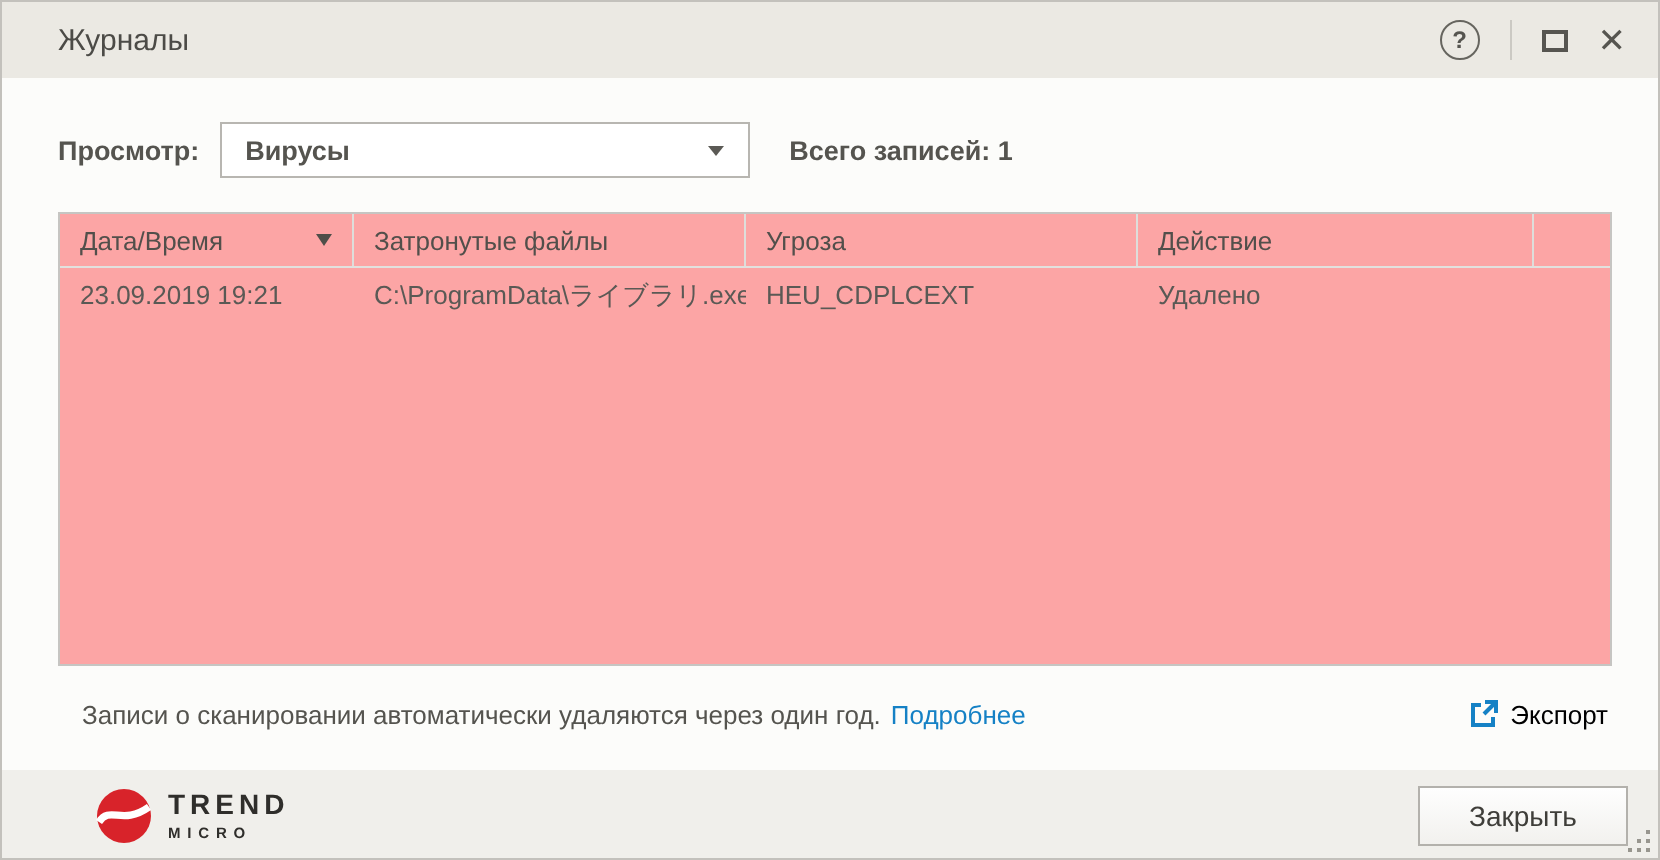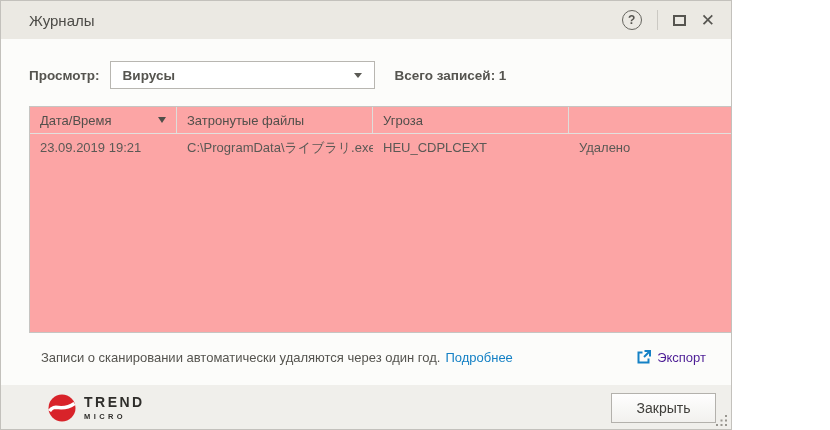--- a/index.html
+++ b/index.html
@@ -1,19 +1,19 @@
 <!DOCTYPE html>
 <html><head>
 <meta charset="utf-8">
 <style>
   * { margin:0; padding:0; box-sizing:border-box; }
   html,body { background:#ffffff; }
   body { font-family:"Liberation Sans", sans-serif; }
   .window {
-    position:relative; width:732px; height:430px;
+    position:relative; width:830px; height:430px;
     background:#fcfcfa; overflow:hidden;
     border:1px solid #c3c1bc;
   }
   
   .titlebar {
     position:absolute; top:0; left:0; right:0; height:38px;
     background:#ebe9e3; display:flex; align-items:center;
     padding:0 16px 0 28px;
   }
   .titlebar .title { font-size:15px; color:#4c4b47; }
@@ -65,21 +65,21 @@
     border-top:6px solid #4f4e49;
   }
   
   .noteband {
     position:absolute; left:28px; right:25px; top:346px; height:20px;
     display:flex; align-items:center; font-size:13px; color:#55544f;margin-left:12px;
   }
   .link { color:#1581c5; margin-left:5px; cursor:pointer; text-decoration:none; }
   .export {
     margin-left:auto; display:flex; align-items:center; gap:6px;
-    color:#4c1d95; font-size:13px; cursor:pointer; text-decoration:none;
+    color:#000000; font-size:13px; cursor:pointer; text-decoration:none;
   }
   
   .bottombar {
     position:absolute; left:0; right:0; top:384px; height:46px;
     background:#f0efeb; display:flex; align-items:center;
     padding:0 15px 0 47px;
   }
   .brand { display:flex; align-items:center; }
   .brand-text { margin-left:8px; display:flex; flex-direction:column; }
   .brand-line1 {
@@ -129,20 +129,23 @@
       <div class="th c1">
         <span>Дата/Время</span>
         <span class="sort-arrow"></span>
       </div>
       <div class="th c2">
         <span>Затронутые файлы</span>
       </div>
       <div class="th c3">
         <span>Угроза</span>
       </div>
+      <div class="th c4">
+        <span>Действие</span>
+      </div>
       <div class="th c5"></div>
     </div>
     <div class="trow">
       <div class="td c1">23.09.2019 19:21</div>
       <div class="td c2">C:\ProgramData\ライブラリ.exe</div>
       <div class="td c3">HEU_CDPLCEXT</div>
       <div class="td c4">Удалено</div>
       <div class="td c5"></div>
     </div>
   </div>

